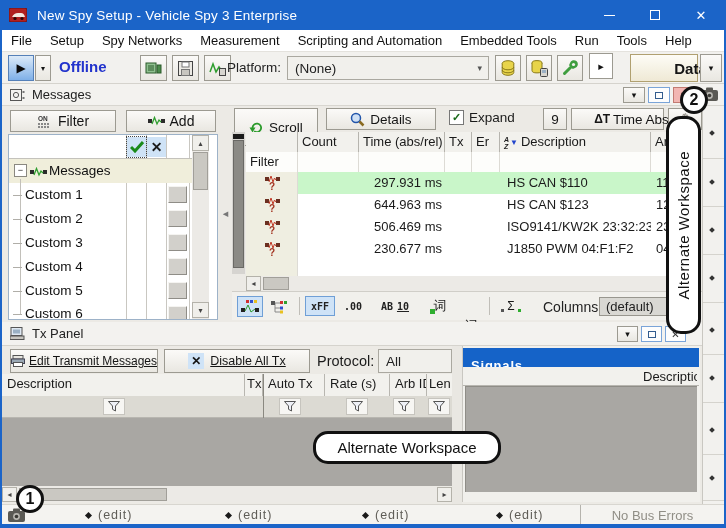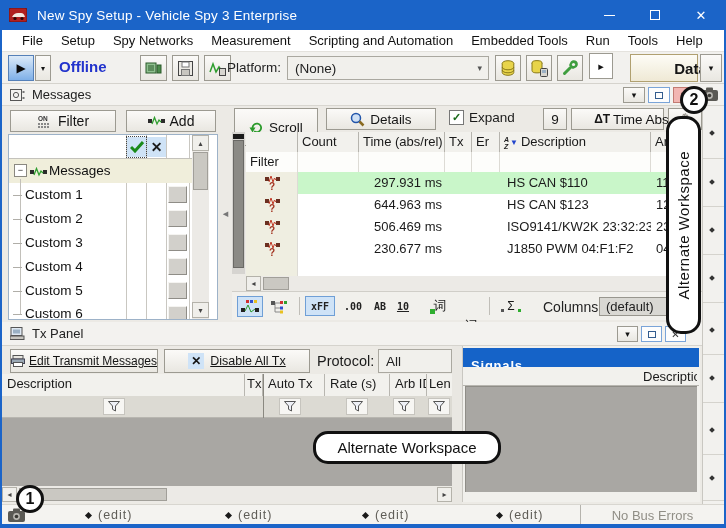--- a/index.html
+++ b/index.html
@@ -10,21 +10,21 @@
   .edge { background:#1b64c8; z-index:7; }
   
   #titlebar { left:0; top:0; width:726px; height:30px; background:#1b64c8; display:flex; align-items:center; color:#fff; }
   #appicon { margin-left:9px; display:flex; }
   #title { margin-left:10px; font-size:13.5px; letter-spacing:.2px; }
   #winctrls { position:absolute; right:2px; top:0; height:30px; display:flex; }
   .wbtn { width:46px; height:30px; display:flex; align-items:center; justify-content:center; color:#fff; font-size:13px; }
   .minbar { width:11px; height:1px; background:#fff; display:block; }
   .maxbox { width:10px; height:10px; border:1px solid #fff; display:block; }
   
-  #menubar { left:0; top:30px; width:726px; height:22px; background:#fff; display:flex; align-items:center; padding-left:13px; border-bottom:1px solid #e4e2dd; }
+  #menubar { left:0; top:30px; width:726px; height:22px; background:#fff; display:flex; align-items:center; padding-left:2px; border-bottom:1px solid #e4e2dd; }
   .menuitem { padding:0 9px; font-size:13px; color:#111; white-space:nowrap; }
   
   #toolbar { left:0; top:52px; width:726px; height:32px; background:#f2f1ee; border-bottom:1px solid #d5d3cd; }
   .btn3 { background:linear-gradient(#fbfaf8,#e9e7e1); border:1px solid #9c9a91; display:flex; align-items:center; justify-content:center; gap:5px; font-size:13.5px; color:#151515; white-space:nowrap; }
   .flatbtn { display:flex; align-items:center; justify-content:center; background:transparent; border:none; }
   .sel { background:#cfe3f7 !important; border:1px solid #6f9fd6 !important; }
   .combo { background:#f1f0ec; border:1px solid #aaa8a0; display:flex; align-items:center; font-size:13.5px; color:#222; padding-left:7px; }
   .combo .chev { margin-left:auto; margin-right:6px; font-size:9px; color:#555; }
   #offline { color:#2233cc; font-weight:bold; font-size:15px; }
   
@@ -483,21 +483,21 @@
           <rect x="0" y="1" width="4" height="4" fill="#555"></rect>
         </svg>
     </div>
     <div class="b" style="left:67px;top:5px;width:1px;height:18px;background:#c0beb8;"></div>
     <div class="b flatbtn sel tinytxt" style="left:73px;top:4px;width:30px;height:20px;">
         <span>xFF</span>
       </div>
     <div class="b flatbtn tinytxt" style="left:108px;top:6px;width:26px;height:16px;">
         <span>.00</span>
       </div>
-    <div class="b flatbtn tinytxt" style="left:136px;top:6px;width:24px;height:16px;">
+    <div class="b flatbtn tinytxt" style="left:143px;top:6px;width:24px;height:16px;">
         <span>AB</span>
       </div>
     <div class="b flatbtn tinytxt" style="left:160px;top:6px;width:22px;height:16px;text-decoration:underline;">
         <span>10</span>
       </div>
     <div class="b flatbtn cjk" style="left:196px;top:4px;width:24px;height:20px;">
         <span>词</span>
         <span class="greendot" style="left:2px;top:13px;"></span>
       </div>
     <div class="b flatbtn cjk" style="left:227px;top:4px;width:24px;height:20px;">

